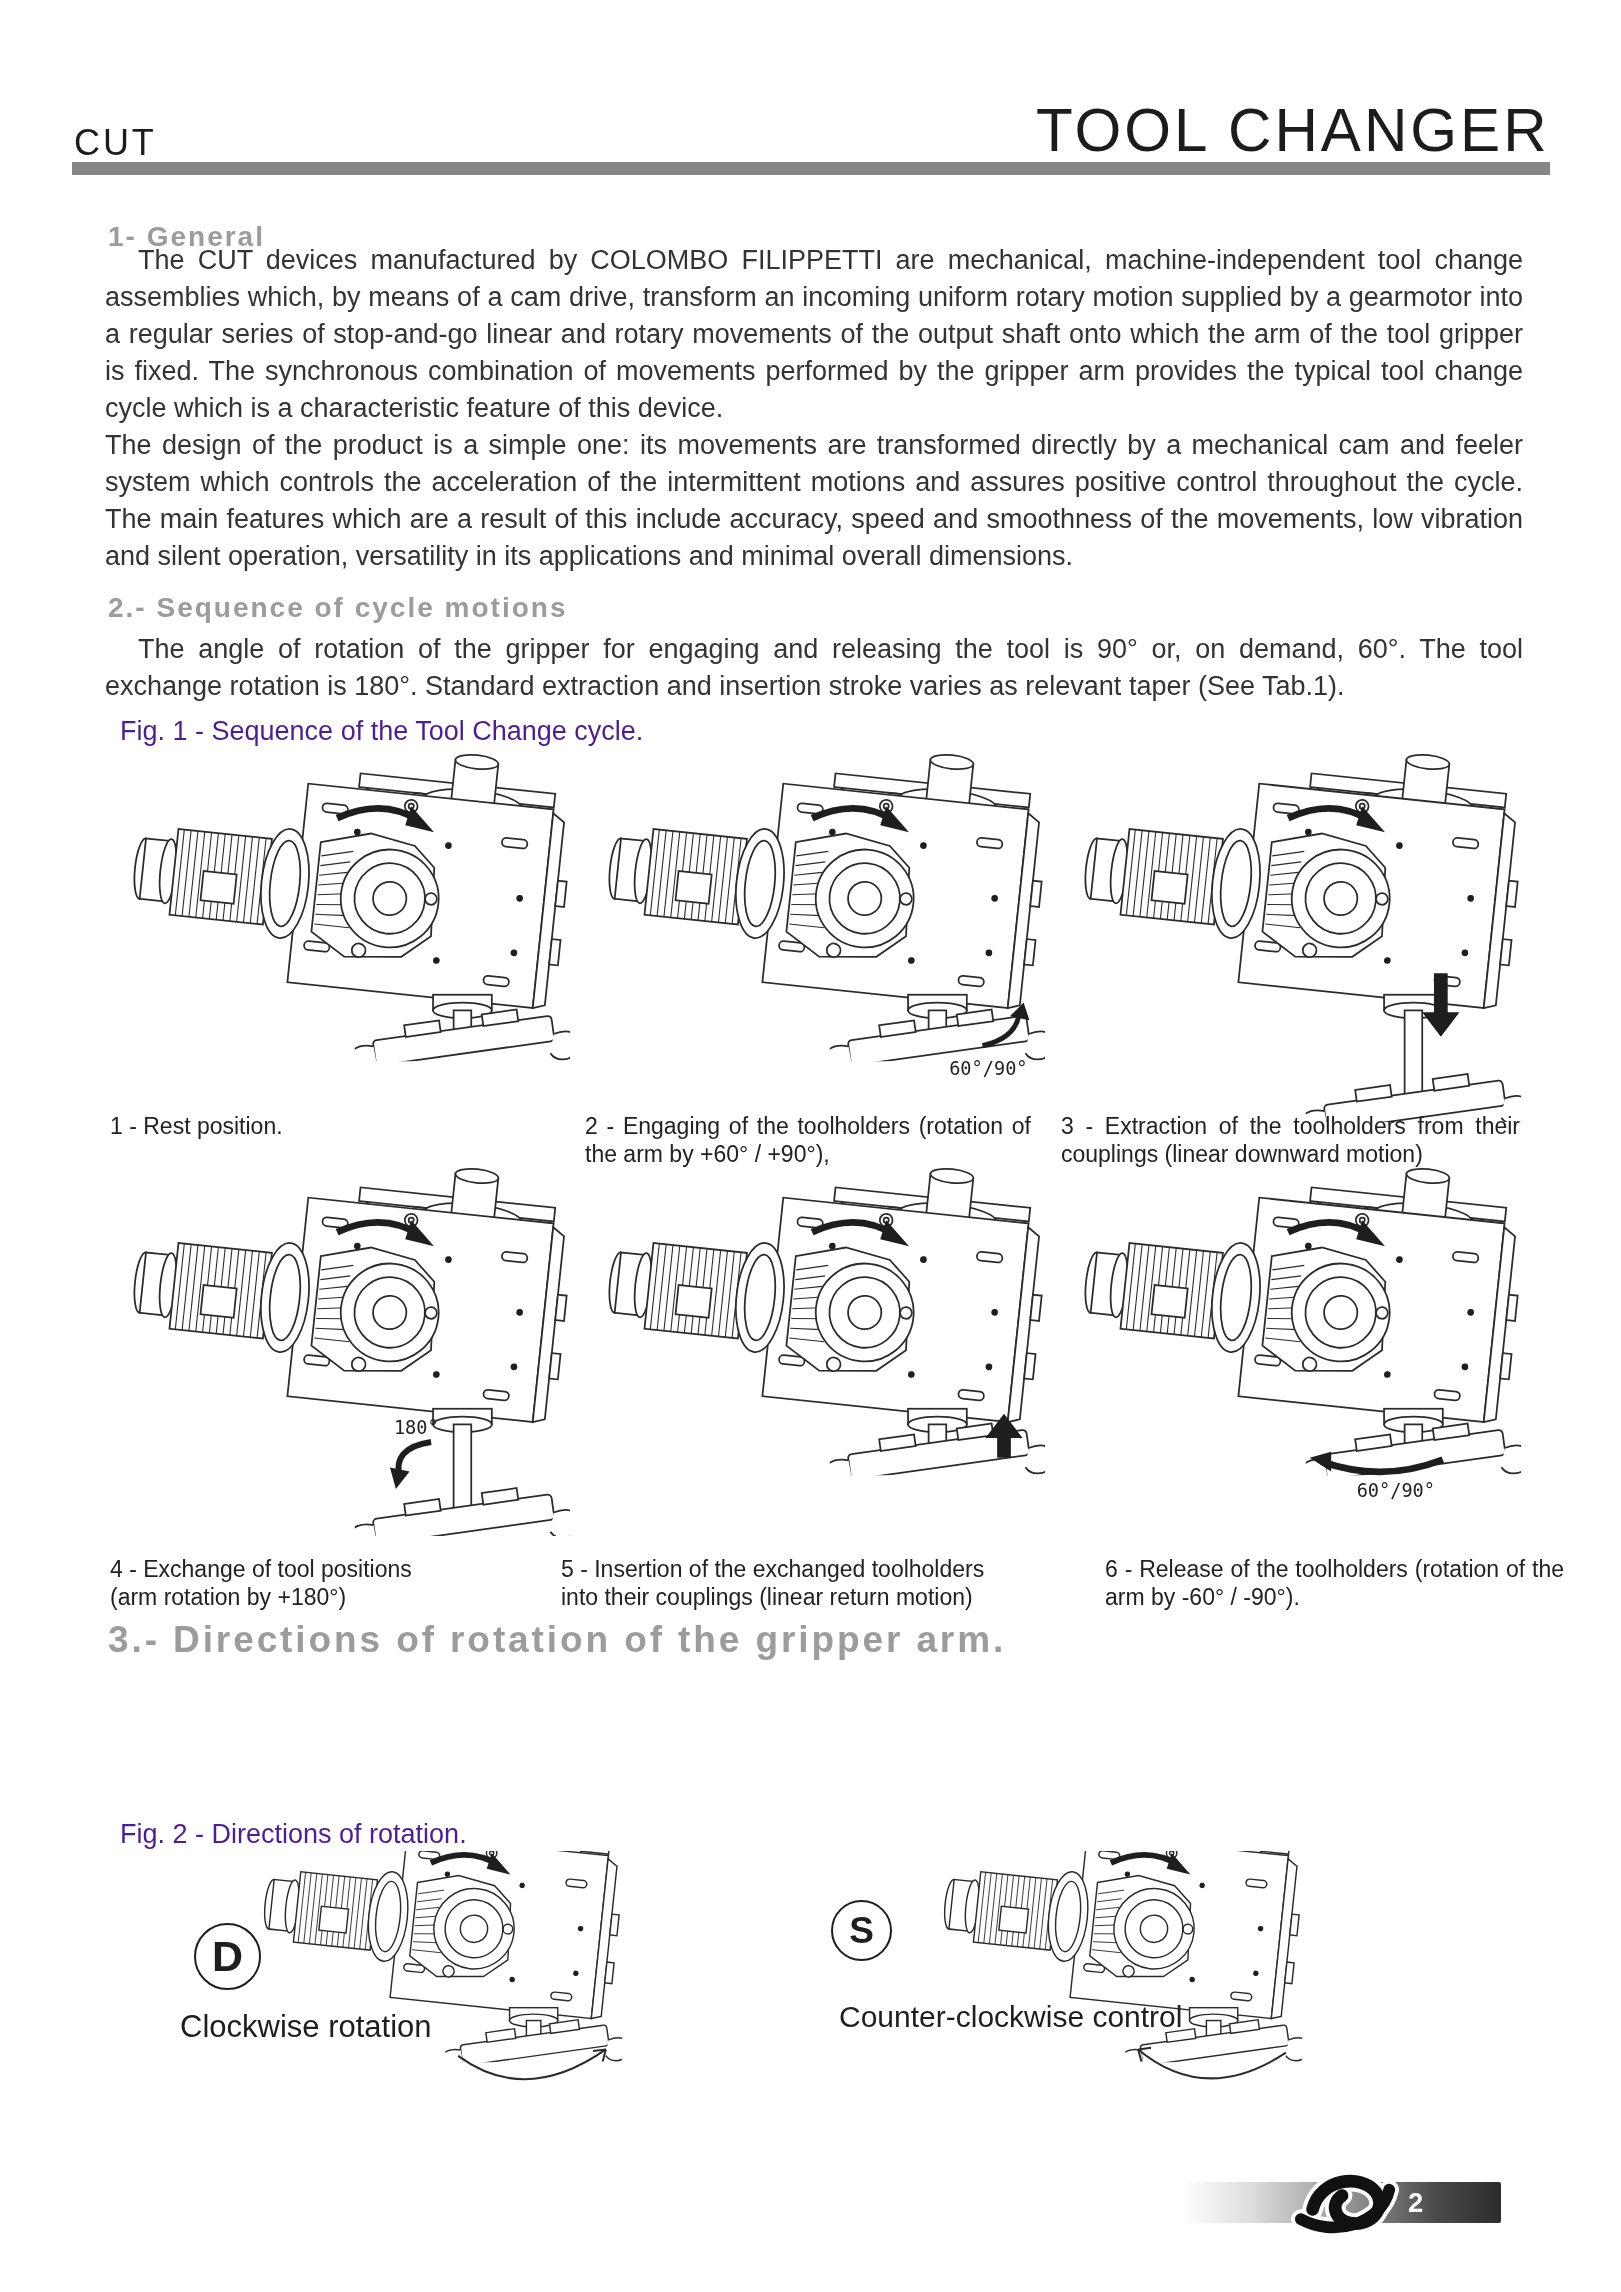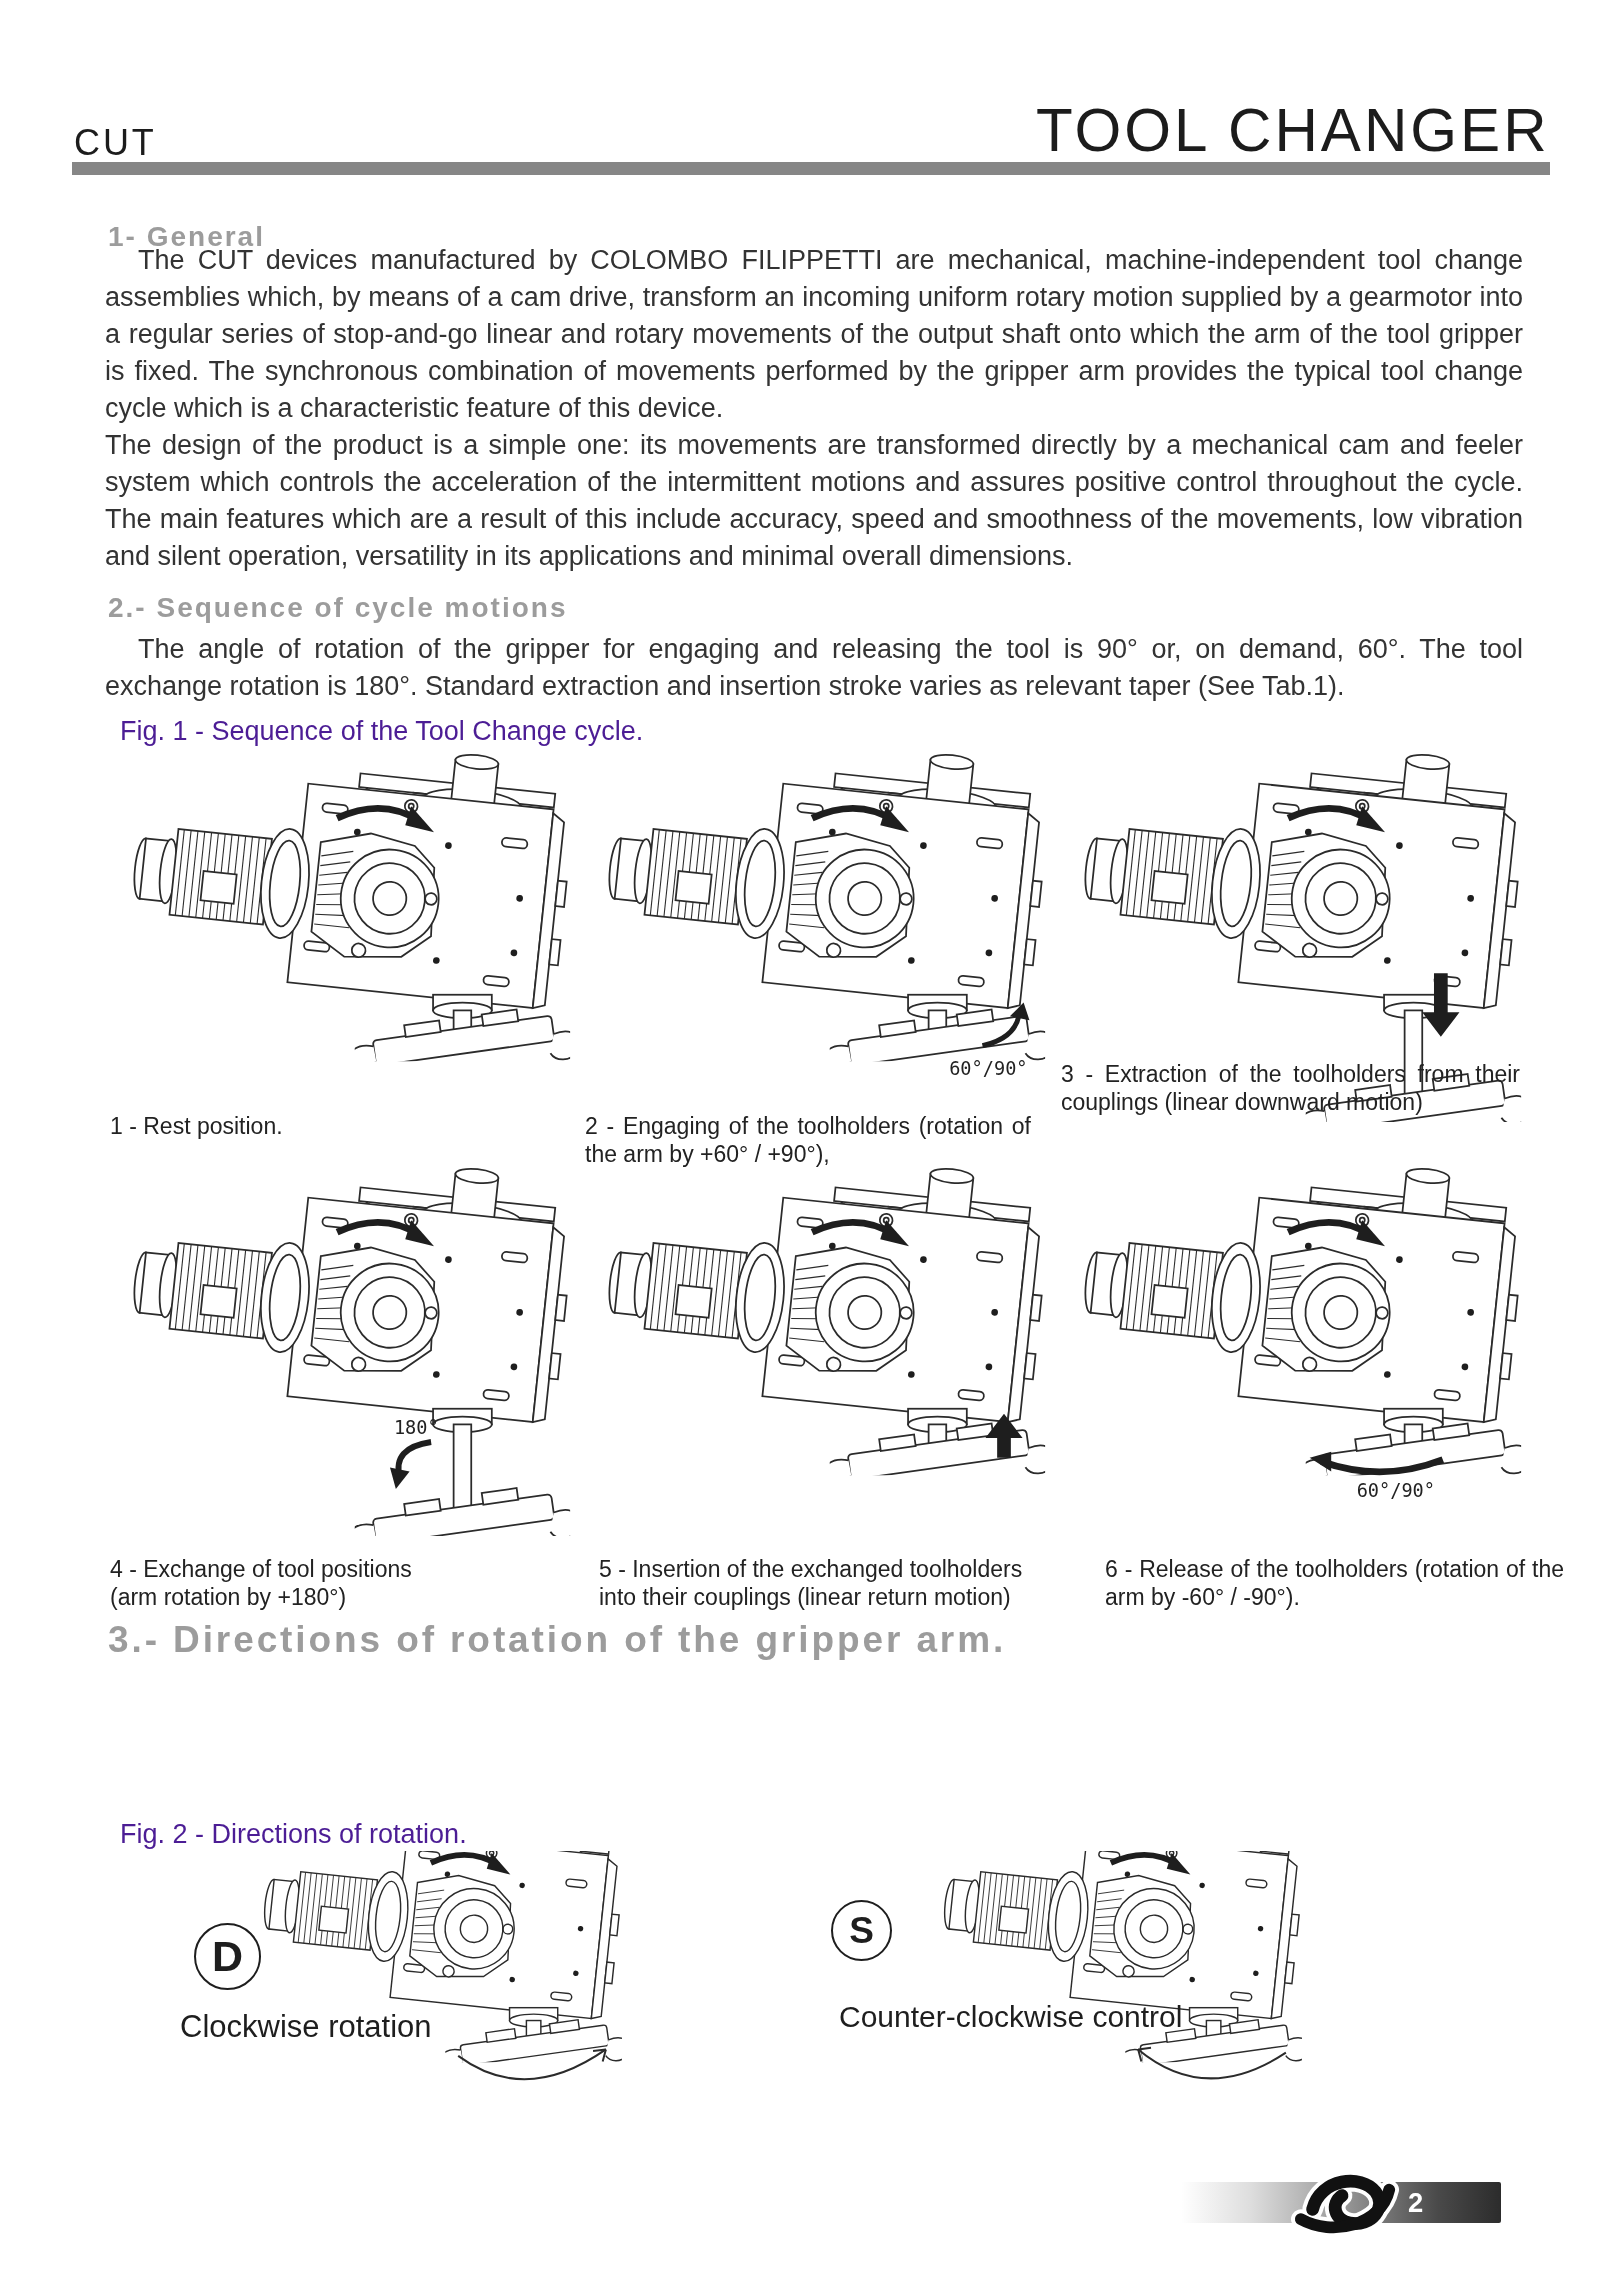--- a/index.html
+++ b/index.html
@@ -185,21 +185,21 @@
     <rect class="fw" x="332" y="250" width="60" height="16"></rect>
     <ellipse class="fw" cx="362" cy="266" rx="30" ry="8"></ellipse>
     <rect class="fw" x="353" y="266" width="18" height="88"></rect>
     <use href="#gripper" x="252" y="314" width="220" height="70"></use>
     <polygon class="fb" points="383,228 397,228 397,268 409,268 390,293 371,268 383,268"></polygon>
   </svg>
 </div>
 
 <div class="abs cap" style="left:110px;top:1088px;width:294px;">1 - Rest position.</div>
 <div class="abs cap just" style="left:585px;top:1088px;width:446px;">2 - Engaging of the toolholders (rotation of the arm by +60° / +90°),</div>
-<div class="abs cap just" style="left:1061px;top:1036px;width:459px;">3 - Extraction of the toolholders from their couplings (linear downward motion)</div>
+<div class="abs cap just" style="left:1061px;top:1088px;width:459px;">3 - Extraction of the toolholders from their couplings (linear downward motion)</div>
 
 <div class="abs fig-cell" style="left:108px;top:1164px;">
   <svg viewBox="0 0 480 380" width="470" height="372">
     <use href="#machine"></use>
     <rect class="fw" x="332" y="250" width="60" height="16"></rect>
     <ellipse class="fw" cx="362" cy="266" rx="30" ry="8"></ellipse>
     <rect class="fw" x="353" y="266" width="18" height="88"></rect>
     <use href="#gripper" x="252" y="314" width="220" height="70"></use>
     <text x="292" y="276">180°</text>
     <g>
@@ -230,21 +230,21 @@
     <g>
       <path d="M268,304 Q330,326 392,302" fill="none" stroke="#1e1e1e" stroke-width="7"></path>
       <polygon class="fb" points="256,300 278,294 278,314"></polygon>
     </g>
     <text x="304" y="340">60°/90°</text>
   </svg>
 </div>
 
 <div class="abs cap pre" style="left:110px;top:1531px;width:323px;">4 - Exchange of tool positions
  (arm rotation by +180°)</div>
-<div class="abs cap" style="left:599px;top:1531px;width:436px;">5 - Insertion of the exchanged toolholders into their couplings (linear return motion)</div>
+<div class="abs cap" style="left:561px;top:1531px;width:436px;">5 - Insertion of the exchanged toolholders into their couplings (linear return motion)</div>
 <div class="abs cap just" style="left:1105px;top:1531px;width:459px;">6 - Release of the toolholders (rotation of the arm by -60° / -90°).</div>
 
 <div class="abs sec-h big" style="left:108px;top:1619px;">3.- Directions of rotation of the gripper arm.</div>
 <div class="abs body-text" style="top:1671px;">
 </div>
 <div class="abs figcap" style="top:1819px;">Fig.  2 - Directions of rotation.</div>
 
 <div class="abs machine-crop" style="left:253px;top:1851px;">
   <svg viewBox="0 0 480 380" width="470" height="372">
     <use href="#machine"></use>

